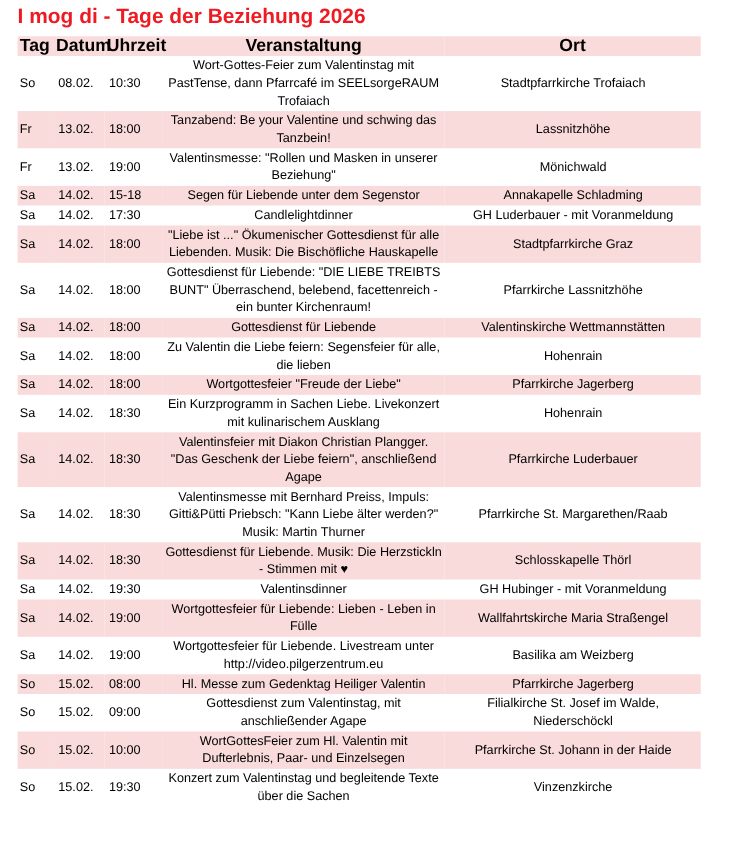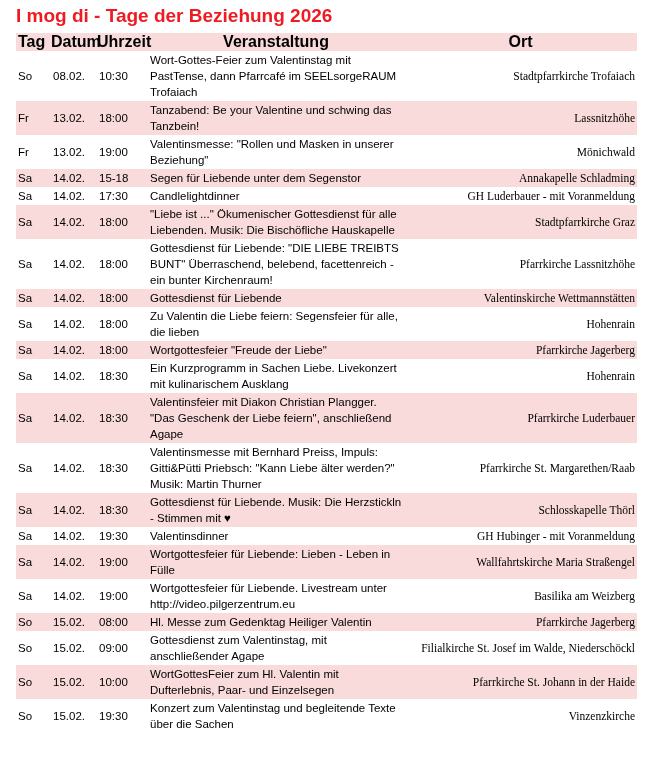--- a/index.html
+++ b/index.html
@@ -39,22 +39,22 @@
   tbody td {
     padding: 1px 2px;
     line-height: 16px;
     vertical-align: middle;
     background: #ffffff;
   }
   tbody tr:nth-child(even) td { background: var(--pink); }
   td.c-tag, td.c-datum, td.c-uhrzeit { text-align: left; vertical-align: middle; }
   td.c-datum { padding-left: 4px; }
   td.c-uhrzeit { padding-left: 4px; }
-  td.c-veranstaltung { }
-  td.c-ort { text-align: right; padding-left: 3px; font-family: Liberation Serif, serif; }
+  td.c-veranstaltung { text-align: center; }
+  td.c-ort { text-align: center; padding-left: 3px; }
 </style>
 </head>
 <body>
 
 <h1 class="title">I mog di - Tage der Beziehung 2026</h1>
 
 <table class="events">
   <colgroup>
     <col style="width:33px">
     <col style="width:46px">

